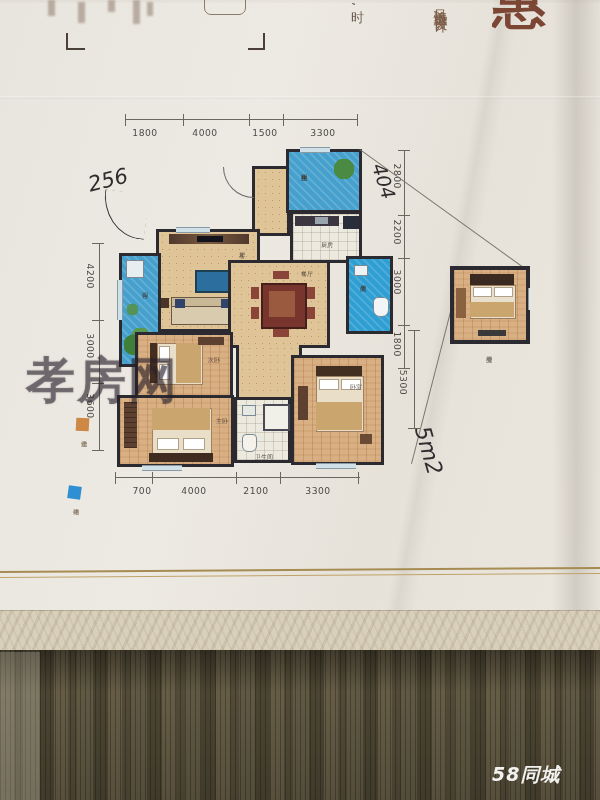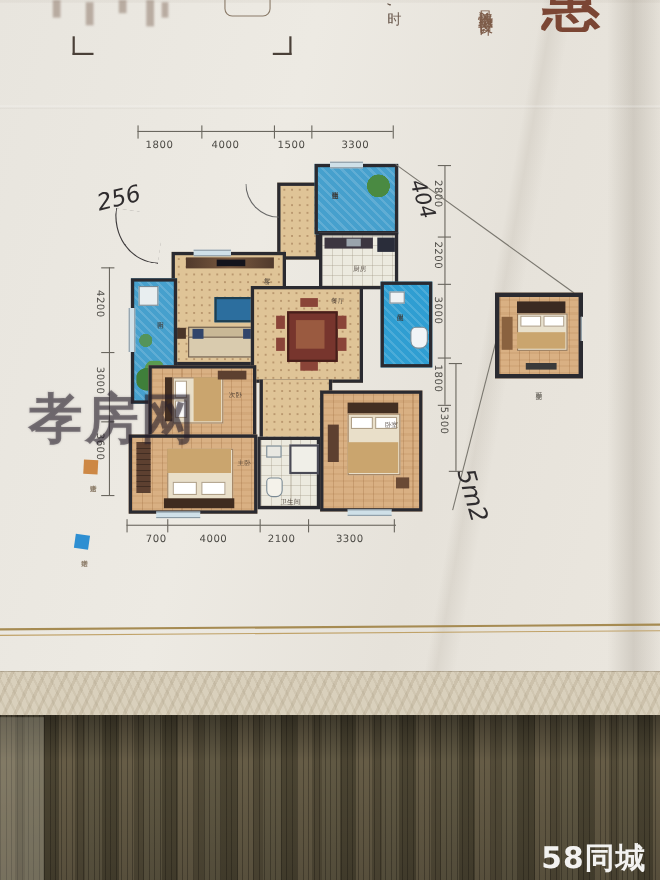--- a/index.html
+++ b/index.html
@@ -50,21 +50,21 @@
                      repeating-linear-gradient(65deg, rgba(150,135,105,.13) 0 2px, rgba(0,0,0,0) 2px 7px);
     border-top:1px solid rgba(120,110,90,.35);}
   .woodplank{background-color:#5d553f;
     background-image:
       linear-gradient(180deg, rgba(0,0,0,.38), rgba(0,0,0,.04) 28%, rgba(0,0,0,.18) 100%),
       repeating-linear-gradient(90deg, rgba(20,16,10,.32) 0 1px, rgba(0,0,0,0) 1px 5px),
       repeating-linear-gradient(90deg,#6a6049 0 14px,#564e3a 14px 23px,#645c46 23px 39px,#4e4734 39px 54px);}
   .watermark{display:flex;align-items:center;color:rgba(40,32,44,.52);text-shadow:0 0 2px rgba(30,25,35,.25);white-space:nowrap;}
   .wm-cjk{font-size:49px;font-weight:bold;letter-spacing:2px;}
   .wm-url{font-size:42px;font-weight:bold;font-family:"Liberation Serif","DejaVu Serif",serif;letter-spacing:1px;}
-  .sitelogo{font-size:27px;font-weight:bold;color:rgba(255,255,255,.93);letter-spacing:1px;}
+  .sitelogo{font-size:19px;font-weight:bold;color:rgba(255,255,255,.93);letter-spacing:1px;font-style:italic;}
   .legendsq{width:13px;height:13px;}
 </style>
 </head>
 <body>
 
 <div id="scene">
 
   <div class="a paper"></div>
   <div class="a crease-h"></div>
 

